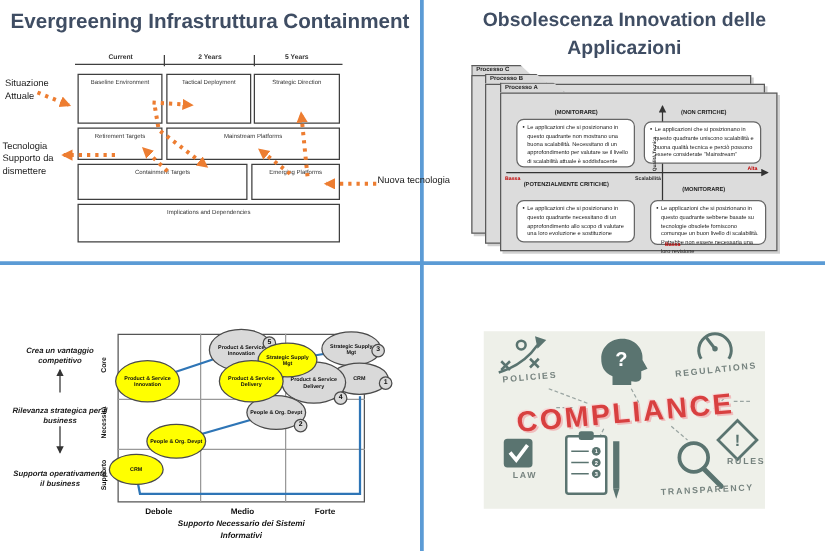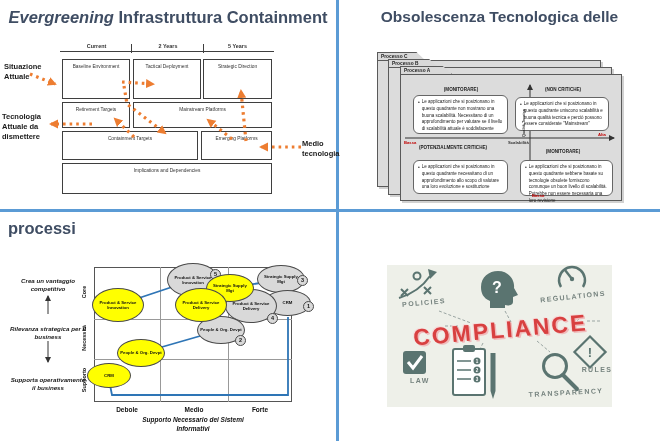--- a/index.html
+++ b/index.html
@@ -6,21 +6,21 @@
   body{width:660px;height:441px;position:relative;overflow:hidden;background:#fff;
        font-family:"Liberation Sans",sans-serif;color:#222}
   .abs{position:absolute}
   .ttl{color:#3F4D63;font-weight:bold}
   .divider{background:#5B9BD5}
   
   .dbox{border:1.4px solid #3f3f3f;background:#fff;font-size:4.8px;color:#333;
         text-align:center;box-sizing:border-box}
   .dbox .in{padding-top:4px;display:block}
   .colhead{font-size:5.4px;font-weight:bold;color:#333;text-align:center}
-  .lbl7{font-size:7.5px;font-weight:bold;color:#1a1a1a;line-height:1.3}
+  .lbl7{font-size:7.5px;font-weight:normal;color:#1a1a1a;line-height:1.3}
   
   .qtab{height:8px;background:#D9D9D9;border:1px solid #5a5a5a;border-bottom:none;
         font-size:4.8px;font-weight:bold;color:#222;padding:0 3px;box-sizing:border-box;
         clip-path:polygon(0 0,82% 0,100% 100%,0 100%);line-height:8px}
   .qbody{background:#DCDCDC;border:1px solid #5a5a5a;box-shadow:2px 2px 0 rgba(0,0,0,.18);
          box-sizing:border-box;position:relative}
   .qlabel{font-size:4.6px;font-weight:bold;color:#222;text-align:center;line-height:1.3}
   .wbox{background:#fff;border:0.9px solid #666;border-radius:6px;display:flex;gap:2px;
         padding:3px 4px;font-size:4.5px;line-height:1.5;color:#222;box-sizing:border-box}
   .bdot::before{content:"•";font-size:5px}
@@ -48,21 +48,21 @@
               text-shadow:1.5px 1.5px 0 #f0bcbc,-1px -1px 0 #f7dada}
 </style>
 </head>
 <body>
 
 <div class="abs divider" style="left:336px;top:0;width:3px;height:441px"></div>
 <div class="abs divider" style="left:0;top:209px;width:660px;height:3px"></div>
 
 <div class="abs" style="left:0;top:0;width:336px;height:209px">
   <div class="abs ttl" style="left:2px;top:8px;width:332px;text-align:center;font-size:16.5px">
-    <span style="font-style:italic">Evergreening</span><span> Infrastruttura Containment</span>
+    <span style="">Evergreening</span><span> Infrastruttura Containment</span>
   </div>
 
   <div class="abs colhead" style="left:62px;top:43px;width:69px">Current</div>
   <div class="abs colhead" style="left:133px;top:43px;width:70px">2 Years</div>
   <div class="abs colhead" style="left:203px;top:43px;width:69px">5 Years</div>
   <div class="abs" style="left:60px;top:51px;width:214px;height:1.4px;background:#3f3f3f"></div>
   <div class="abs" style="left:131px;top:44px;width:1.4px;height:9px;background:#3f3f3f"></div>
   <div class="abs" style="left:203px;top:44px;width:1.4px;height:9px;background:#3f3f3f"></div>
 
   <div class="abs dbox" style="left:62px;top:59px;width:68px;height:40px">
@@ -84,22 +84,22 @@
       <span class="in">Containment Targets</span>
     </div>
   <div class="abs dbox" style="left:201px;top:131px;width:71px;height:29px">
       <span class="in">Emerging Platforms</span>
     </div>
   <div class="abs dbox" style="left:62px;top:163px;width:210px;height:31px">
       <span class="in">Implications and Dependencies</span>
     </div>
 
   <div class="abs lbl7" style="left:4px;top:62px;width:54px">Situazione Attuale</div>
-  <div class="abs lbl7" style="left:2px;top:112px;width:62px">Tecnologia Attuale da dismettere</div>
-  <div class="abs lbl7" style="left:302px;top:139px;width:58px">Medio tecnologia</div>
+  <div class="abs lbl7" style="left:2px;top:112px;width:62px">Tecnologia Supporto da dismettere</div>
+  <div class="abs lbl7" style="left:302px;top:139px;width:58px">Nuova tecnologia</div>
 
   <svg class="abs" style="left:0;top:0" width="336" height="209">
     <defs>
       <marker id="oarr" markerUnits="userSpaceOnUse" markerWidth="10" markerHeight="10" refX="7" refY="4.5" orient="auto">
         <path d="M0,0 L9,4.5 L0,9 Z" fill="#ED7D31"></path>
       </marker>
     </defs>
     <g stroke="#ED7D31" stroke-width="3.2" fill="none" stroke-dasharray="2.6 4">
       <path d="M30,74 L55,84" marker-end="url(#oarr)"></path>
       <path d="M122,82 L153,84" marker-end="url(#oarr)"></path>
@@ -108,21 +108,22 @@
       <path d="M92,124 L51,124" marker-end="url(#oarr)"></path>
       <path d="M232,139 L208,120" marker-end="url(#oarr)"></path>
       <path d="M246,141 L241,91" marker-end="url(#oarr)"></path>
       <path d="M301,147 L261,147" marker-end="url(#oarr)"></path>
     </g>
   </svg>
 </div>
 
 <div class="abs" style="left:339px;top:0;width:321px;height:209px">
   <div class="abs ttl" style="left:0;top:6px;width:321px;text-align:center;font-size:15.5px;line-height:1.45">
-    <div>Obsolescenza Tecnologica delle</div>
+    <div>Obsolescenza Innovation delle</div>
+    <div>Applicazioni</div>
   </div>
 
   <div class="abs" style="left:38px;top:52px;width:224px">
     <div class="qtab" style="width:48px">Processo C</div>
     <div class="qbody" style="height:127px"></div>
   </div>
   <div class="abs" style="left:49px;top:59px;width:224px">
     <div class="qtab" style="width:50px">Processo B</div>
     <div class="qbody" style="height:128px"></div>
   </div>
@@ -166,21 +167,20 @@
       <div class="abs axlab" style="left:107px;top:65px;color:#333">Scalabilità</div>
       <div class="abs axlab red" style="left:197px;top:57px">Alta</div>
       <div class="abs vtext" style="left:121px;top:22px;height:40px">Qualità Tecnica</div>
       <div class="abs axlab red" style="left:131px;top:118px">Bassa</div>
     </div>
   </div>
 </div>
 
 <div class="abs" style="left:0;top:211px;width:336px;height:230px">
   <div class="abs ttl" style="left:8px;top:6px;width:328px;font-size:16.5px;line-height:1.4">
-    <div>processi</div>
   </div>
 
   <div class="abs side" style="left:10px;top:66px;width:76px">Crea un vantaggio competitivo</div>
   <div class="abs side" style="left:10px;top:114px;width:76px">Rilevanza strategica per il business</div>
   <div class="abs side" style="left:10px;top:165px;width:76px">Supporta operativamente il business</div>
 
   <div class="abs" style="left:94px;top:56px;width:198px;height:135px;border:1px solid #555;box-sizing:border-box"></div>
   <div class="abs gline" style="left:160px;top:56px;width:1px;height:135px"></div>
   <div class="abs gline" style="left:228px;top:56px;width:1px;height:135px"></div>
   <div class="abs gline" style="left:94px;top:108px;width:198px;height:1px"></div>

